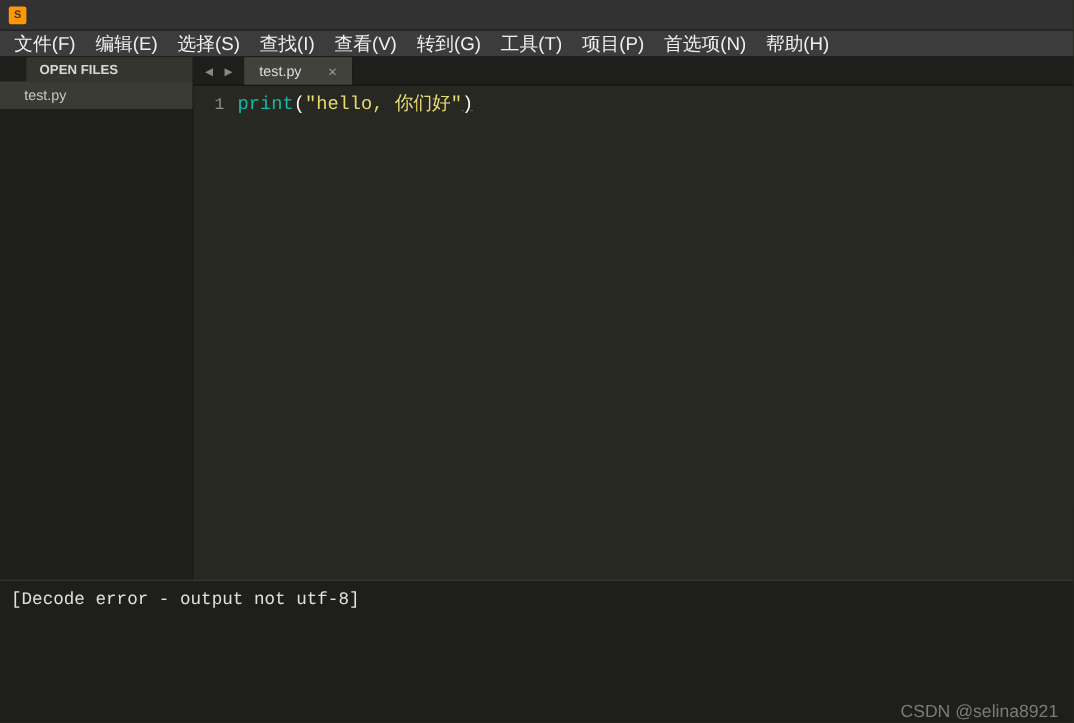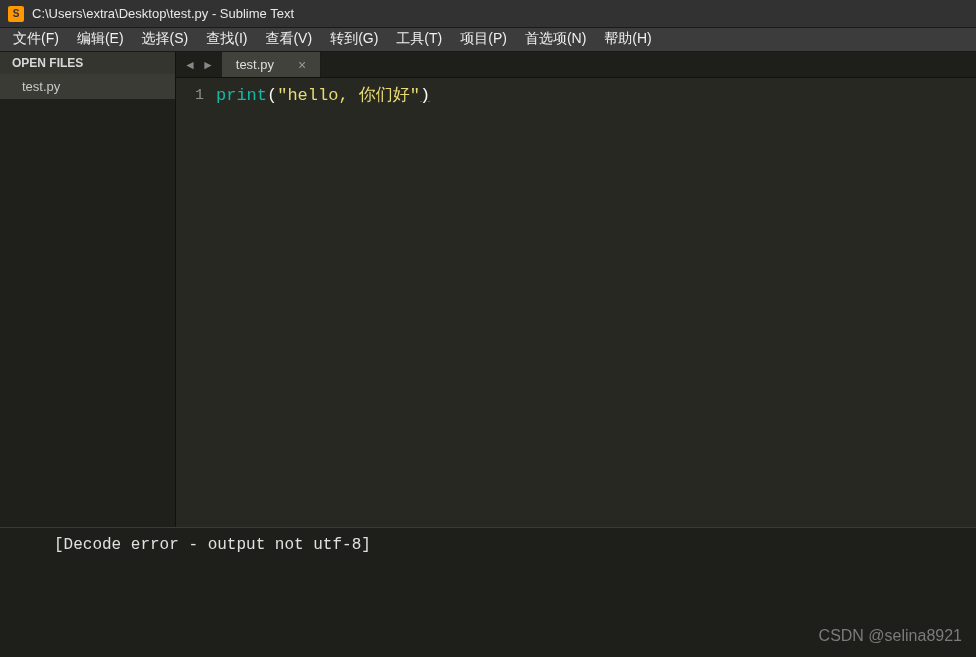--- a/index.html
+++ b/index.html
@@ -34,24 +34,24 @@
       background: #ff9800;
       border-radius: 2px;
       font-size: 10px;
       font-weight: bold;
       color: #333;
     }
     .menubar {
       background: #3c3c3c;
       height: 24px;
       display: flex;
-      align-items: flex-end;
+      align-items: center;
       padding: 0 4px;
       color: #f0f0f0;
-      font-size: 14px;
+      font-size: 17px;
       border-bottom: 1px solid #1a1a1a;
     }
     .menu-item {
       padding: 3px 9px;
       cursor: default;
     }
     .main {
       flex: 1;
       display: flex;
       min-height: 0;
@@ -62,20 +62,21 @@
       border-right: 1px solid #111;
       display: flex;
       flex-direction: column;
     }
     .sidebar-header {
       padding: 4px 12px;
       font-weight: bold;
       font-size: 12px;
       color: #d8d8d8;
       background: #34352f;
+      margin-left: 24px;
     }
     .sidebar-item {
       padding: 5px 22px;
       font-size: 13px;
       color: #c8c8c8;
       cursor: default;
     }
     .sidebar-item.active { background: #3a3b34; }
     .editor-area {
       flex: 1;
@@ -151,34 +152,33 @@
       padding: 8px 10px;
       height: 130px;
       display: flex;
       flex-direction: column;
       gap: 18px;
       position: relative;
     }
     .watermark {
       position: absolute;
       right: 14px;
-      bottom: 12px;
+      bottom: 0;
       color: #7b7b7b;
       font-family: "Segoe UI", sans-serif;
       font-size: 16px;
     }
-    .output-line { white-space: pre; margin-left: 44px; }
+    .output-line { white-space: pre; }
     .underline { text-decoration: underline; text-decoration-color: #555; }
   </style>
 </head>
 <body>
 
 <div class="titlebar">
   <span class="titlebar-icon">S</span>
-  <span>C:\Users\extra\Desktop\test.py - Sublime Text</span>
 </div>
 
 <div class="menubar">
   <div class="menu-item">文件(F)</div>
   <div class="menu-item">编辑(E)</div>
   <div class="menu-item">选择(S)</div>
   <div class="menu-item">查找(I)</div>
   <div class="menu-item">查看(V)</div>
   <div class="menu-item">转到(G)</div>
   <div class="menu-item">工具(T)</div>

